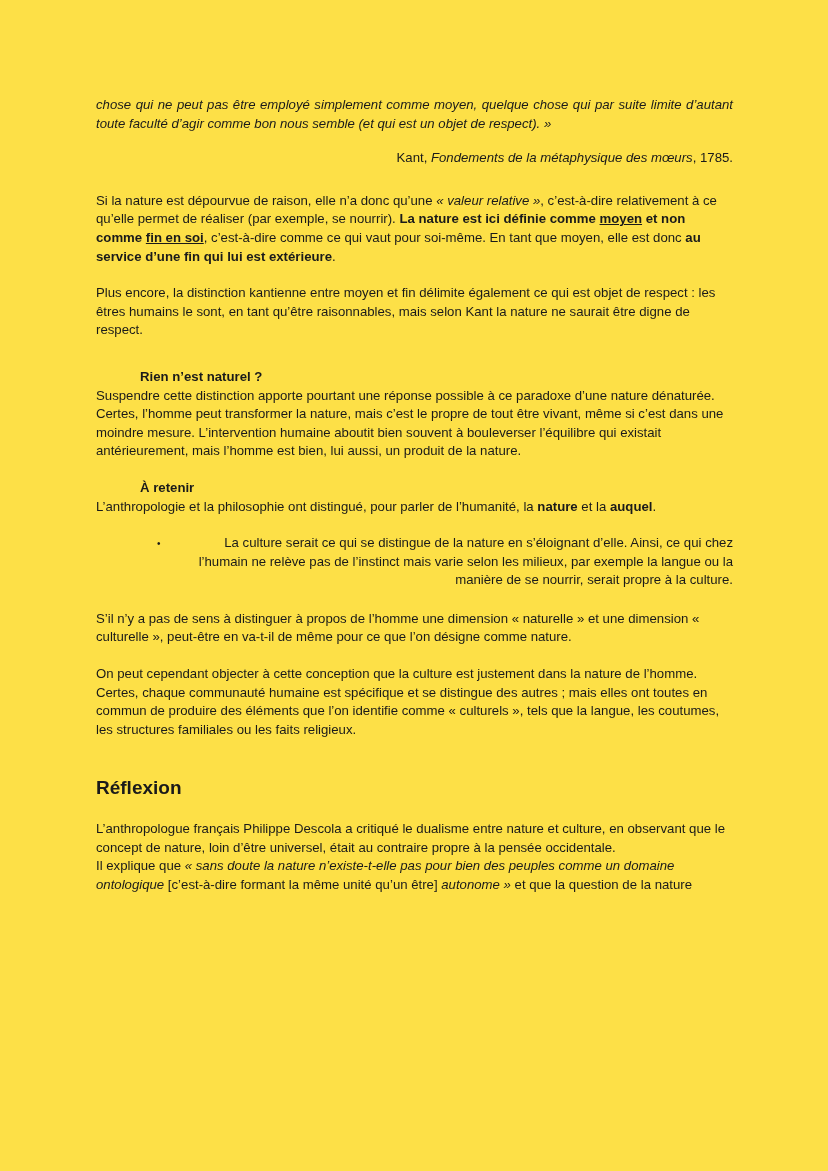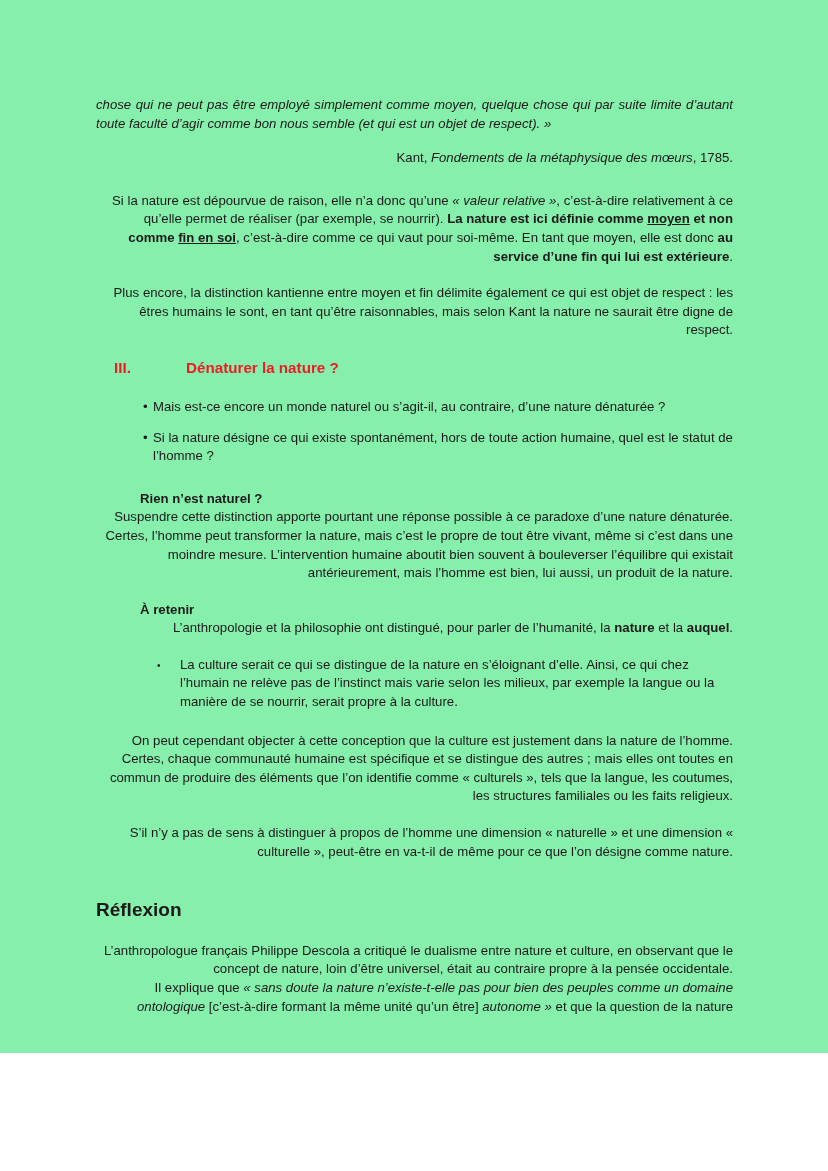--- a/index.html
+++ b/index.html
@@ -3,42 +3,42 @@
 <meta charset="utf-8">
 <style>
   html, body {
     margin: 0;
     padding: 0;
     background: #ffffff;
   }
   .page {
     position: relative;
     width: 828px;
-    height: 1053px;
-    background: #86efac;
+    height: 1171px;
+    background: #fde047;
     margin: 0 auto;
     overflow: hidden;
     font-family: "Liberation Sans", sans-serif;
     color: #1a1a1a;
   }
   .content {
     position: absolute;
     left: 96px;
     top: 96px;
     width: 637px;
   }
   p, div.blk {
     margin: 0;
     padding: 0;
   }
   .para {
     font-size: 13.2px;
     line-height: 18.6px;
     margin-bottom: 18px;
-    text-align: right;
+    text-align: left;
   }
   .quote-top {
     font-size: 13.2px;
     line-height: 18.6px;
     font-style: italic;
     text-align: justify;
     margin-bottom: 16px;
   }
   .citation {
     font-size: 13.2px;
@@ -77,21 +77,21 @@
     line-height: 18.6px;
     font-weight: bold;
     margin-bottom: 22px;
   }
   ul.bullets {
     list-style: none;
     margin: 0 0 14px 0;
     padding: 0;
   }
   ul.bullets.lvl1 { padding-left: 47px; margin-top: 6px; }
-  ul.bullets.lvl2 { padding-left: 61px; margin-top: 10px; margin-bottom: 20px; }
+  ul.bullets.lvl2 { padding-left: 61px; margin-top: 10px; margin-bottom: 20px; text-align: right; }
   ul.bullets li {
     position: relative;
     font-size: 13.2px;
     line-height: 18.6px;
     margin-bottom: 12px;
   }
   ul.bullets.lvl1 li { padding-left: 10px; }
   ul.bullets.lvl2 li { padding-left: 23px; }
   ul.bullets li:last-child { margin-bottom: 0; }
   ul.bullets li::before {
@@ -117,47 +117,39 @@
 
     <p class="citation">
       <span>Kant,</span>
       <span class="it">Fondements de la métaphysique des mœurs</span><span>, 1785.</span>
     </p>
 
     <p class="para"><span>Si la nature est dépourvue de raison, elle n’a donc qu’une </span><span class="it">« valeur relative »</span><span>, c’est-à-dire relativement à ce qu’elle permet de réaliser (par exemple, se nourrir). </span><b>La nature est ici définie comme </b><b class="u">moyen</b><b> et non comme </b><b class="u">fin en soi</b><span>, c’est-à-dire comme ce qui vaut pour soi-même. En tant que moyen, elle est donc </span><b>au service d’une fin qui lui est extérieure</b><span>.</span></p>
 
     <p class="para">Plus encore, la distinction kantienne entre moyen et fin délimite également ce qui est objet de respect : les êtres humains le sont, en tant qu’être raisonnables, mais selon Kant la nature ne saurait être digne de respect.</p>
 
-    <div class="heading-red">
-      <span class="num">III.</span>
-      <span>Dénaturer la nature ?</span>
-    </div>
 
 
-    <ul class="bullets lvl1">
-      <li>Mais est-ce encore un monde naturel ou s’agit-il, au contraire, d’une nature dénaturée ?</li>
-      <li>Si la nature désigne ce qui existe spontanément, hors de toute action humaine, quel est le statut de l’homme ?</li>
-    </ul>
 
     <div class="gap-sm"></div>
 
 
     <p class="sub-head">Rien n’est naturel ?</p>
     <p class="para">Suspendre cette distinction apporte pourtant une réponse possible à ce paradoxe d’une nature dénaturée. Certes, l’homme peut transformer la nature, mais c’est le propre de tout être vivant, même si c’est dans une moindre mesure. L’intervention humaine aboutit bien souvent à bouleverser l’équilibre qui existait antérieurement, mais l’homme est bien, lui aussi, un produit de la nature.</p>
 
     <p class="sub-head">À retenir</p>
     <p class="para"><span>L’anthropologie et la philosophie ont distingué, pour parler de l’humanité, la </span><b>nature</b><span> et la </span><b>auquel</b><span>.</span></p>
 
     <ul class="bullets lvl2">
       <li>La culture serait ce qui se distingue de la nature en s’éloignant d’elle. Ainsi, ce qui chez l’humain ne relève pas de l’instinct mais varie selon les milieux, par exemple la langue ou la manière de se nourrir, serait propre à la culture.</li>
     </ul>
 
+    <p class="para">S’il n’y a pas de sens à distinguer à propos de l’homme une dimension « naturelle » et une dimension « culturelle », peut-être en va-t-il de même pour ce que l’on désigne comme nature.</p>
+
     <p class="para">On peut cependant objecter à cette conception que la culture est justement dans la nature de l’homme. Certes, chaque communauté humaine est spécifique et se distingue des autres ; mais elles ont toutes en commun de produire des éléments que l’on identifie comme « culturels », tels que la langue, les coutumes, les structures familiales ou les faits religieux.</p>
-
-    <p class="para">S’il n’y a pas de sens à distinguer à propos de l’homme une dimension « naturelle » et une dimension « culturelle », peut-être en va-t-il de même pour ce que l’on désigne comme nature.</p>
 
     <div class="gap-md"></div>
 
     <p class="sub-head-sp">Réflexion</p>
 
     <p class="para"><span>L’anthropologue français Philippe Descola a critiqué le dualisme entre nature et culture, en observant que le concept de nature, loin d’être universel, était au contraire propre à la pensée occidentale.</span><br><span>Il explique que </span><span class="it">« sans doute la nature n’existe-t-elle pas pour bien des peuples comme un domaine ontologique</span><span> [c’est-à-dire formant la même unité qu’un être] </span><span class="it">autonome</span><span class="it"> »</span><span> et que la question de la nature</span></p>
 
   </div>
 </div>
 

